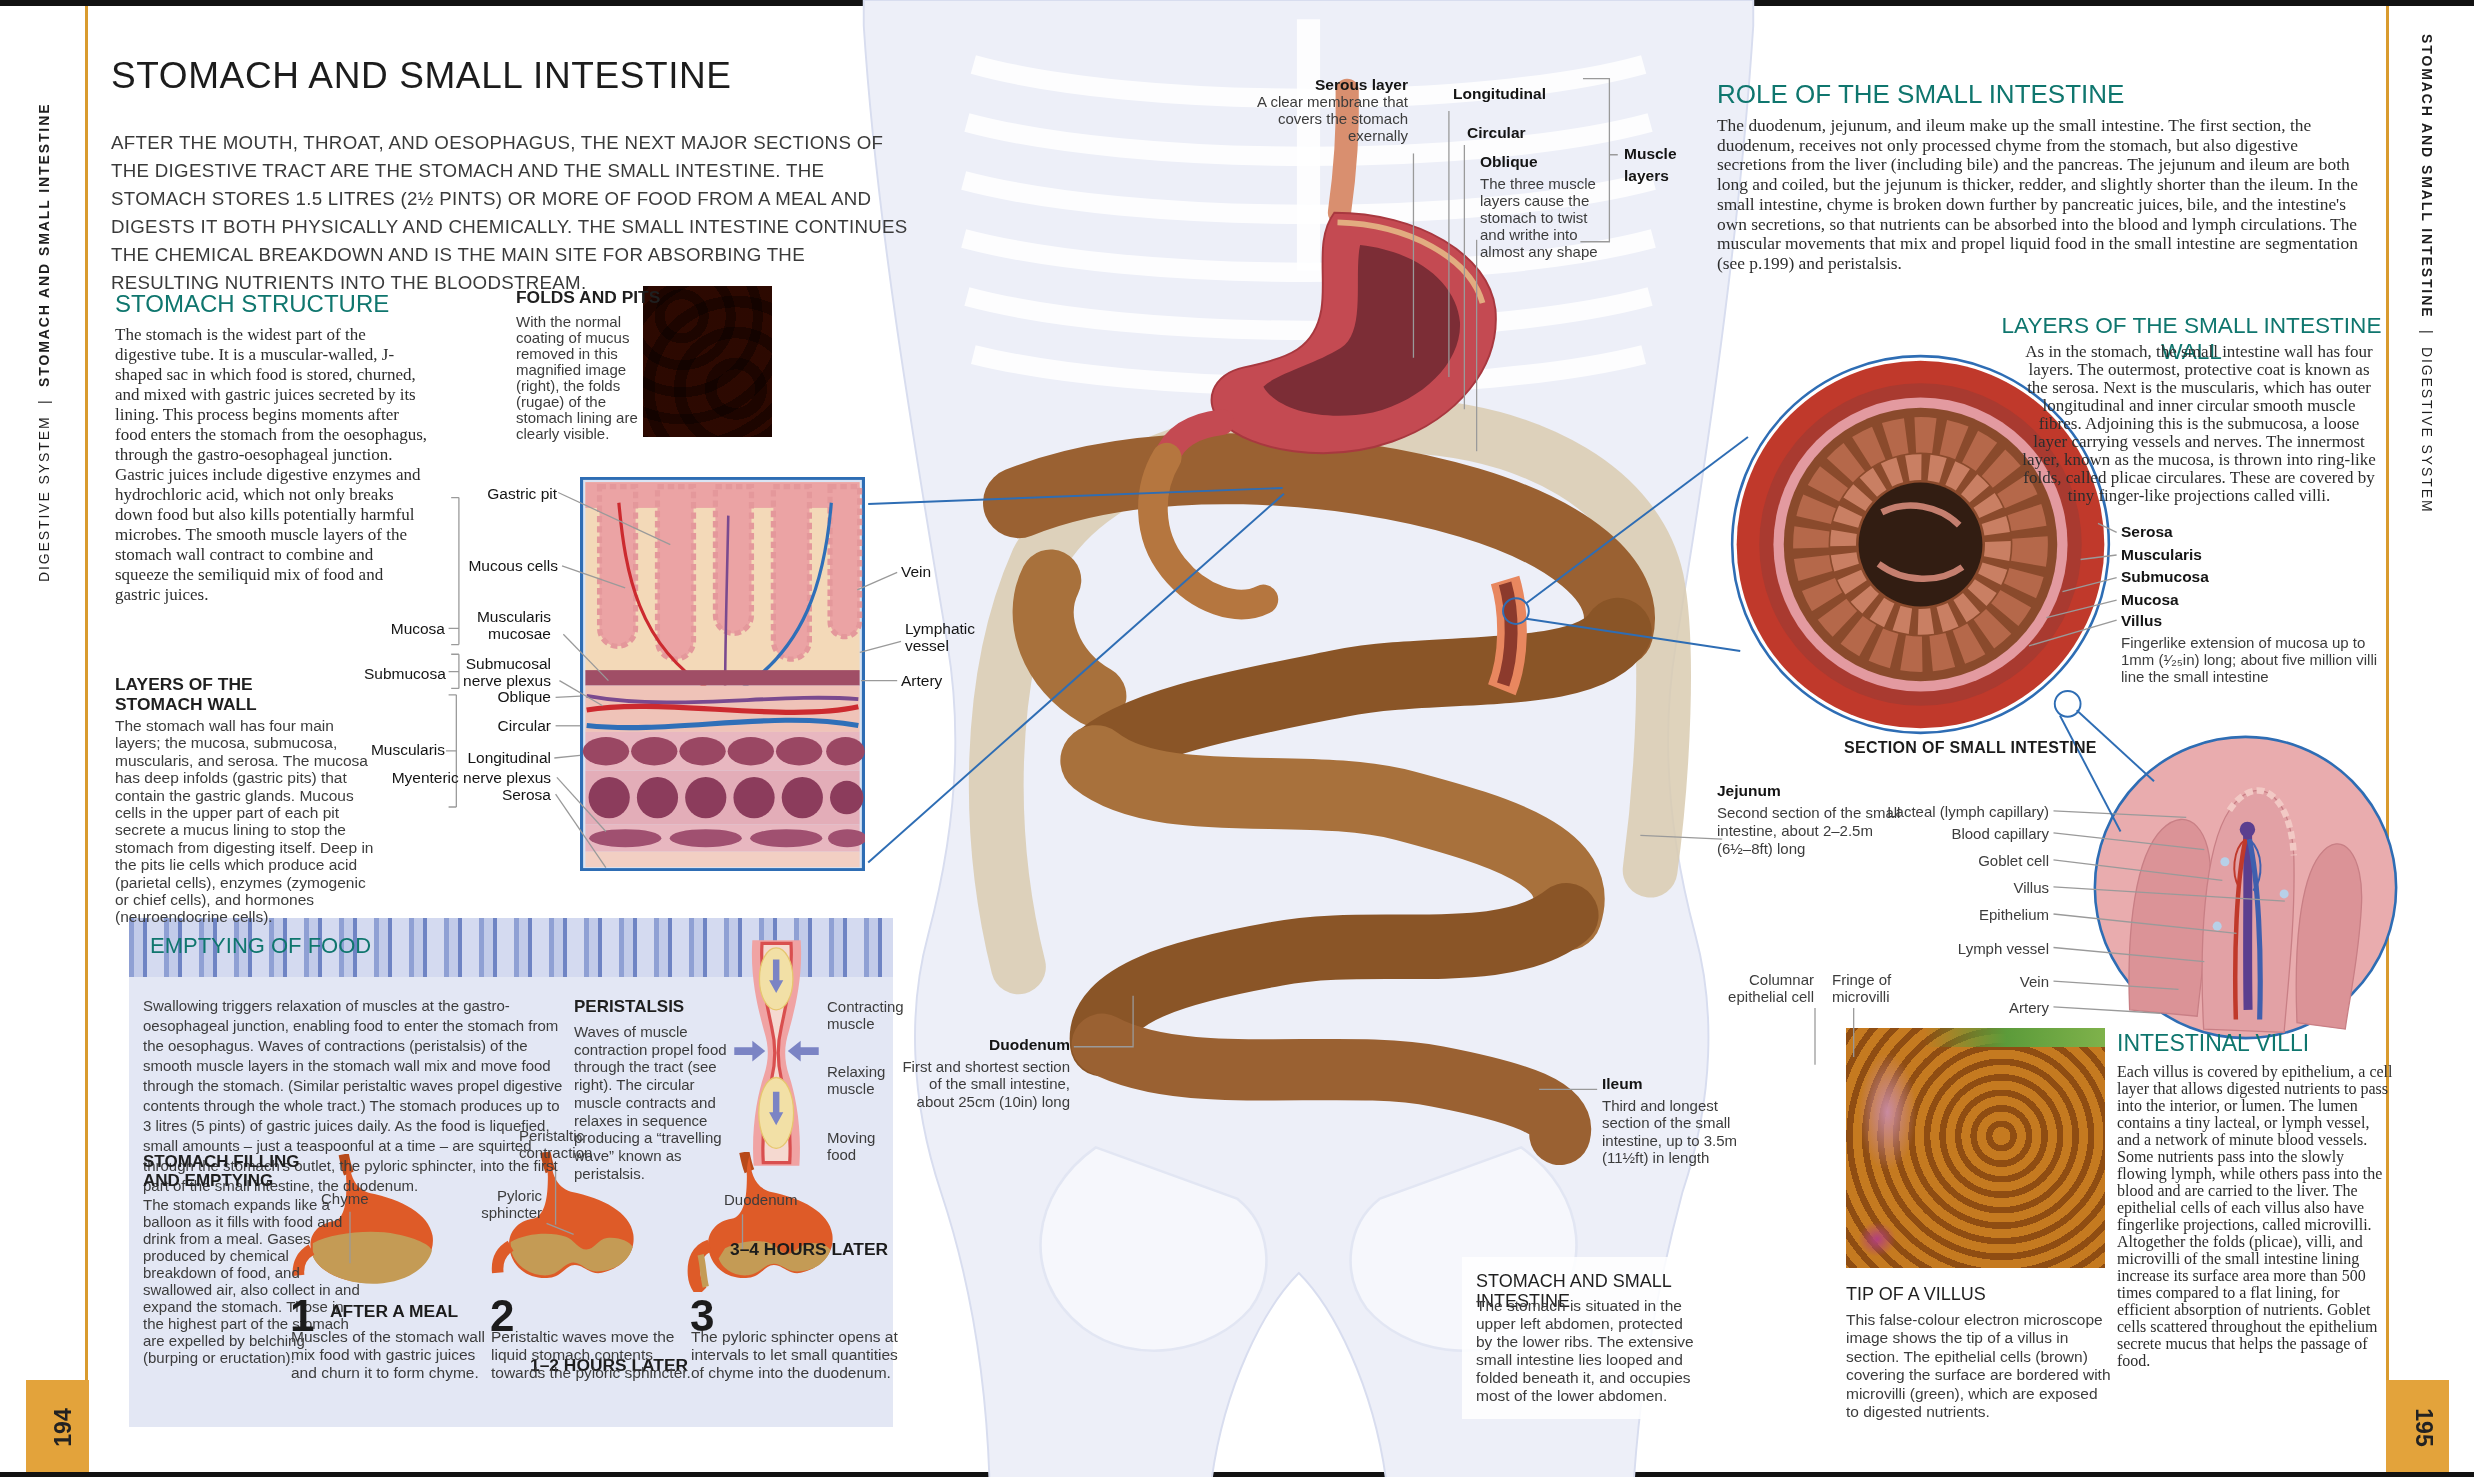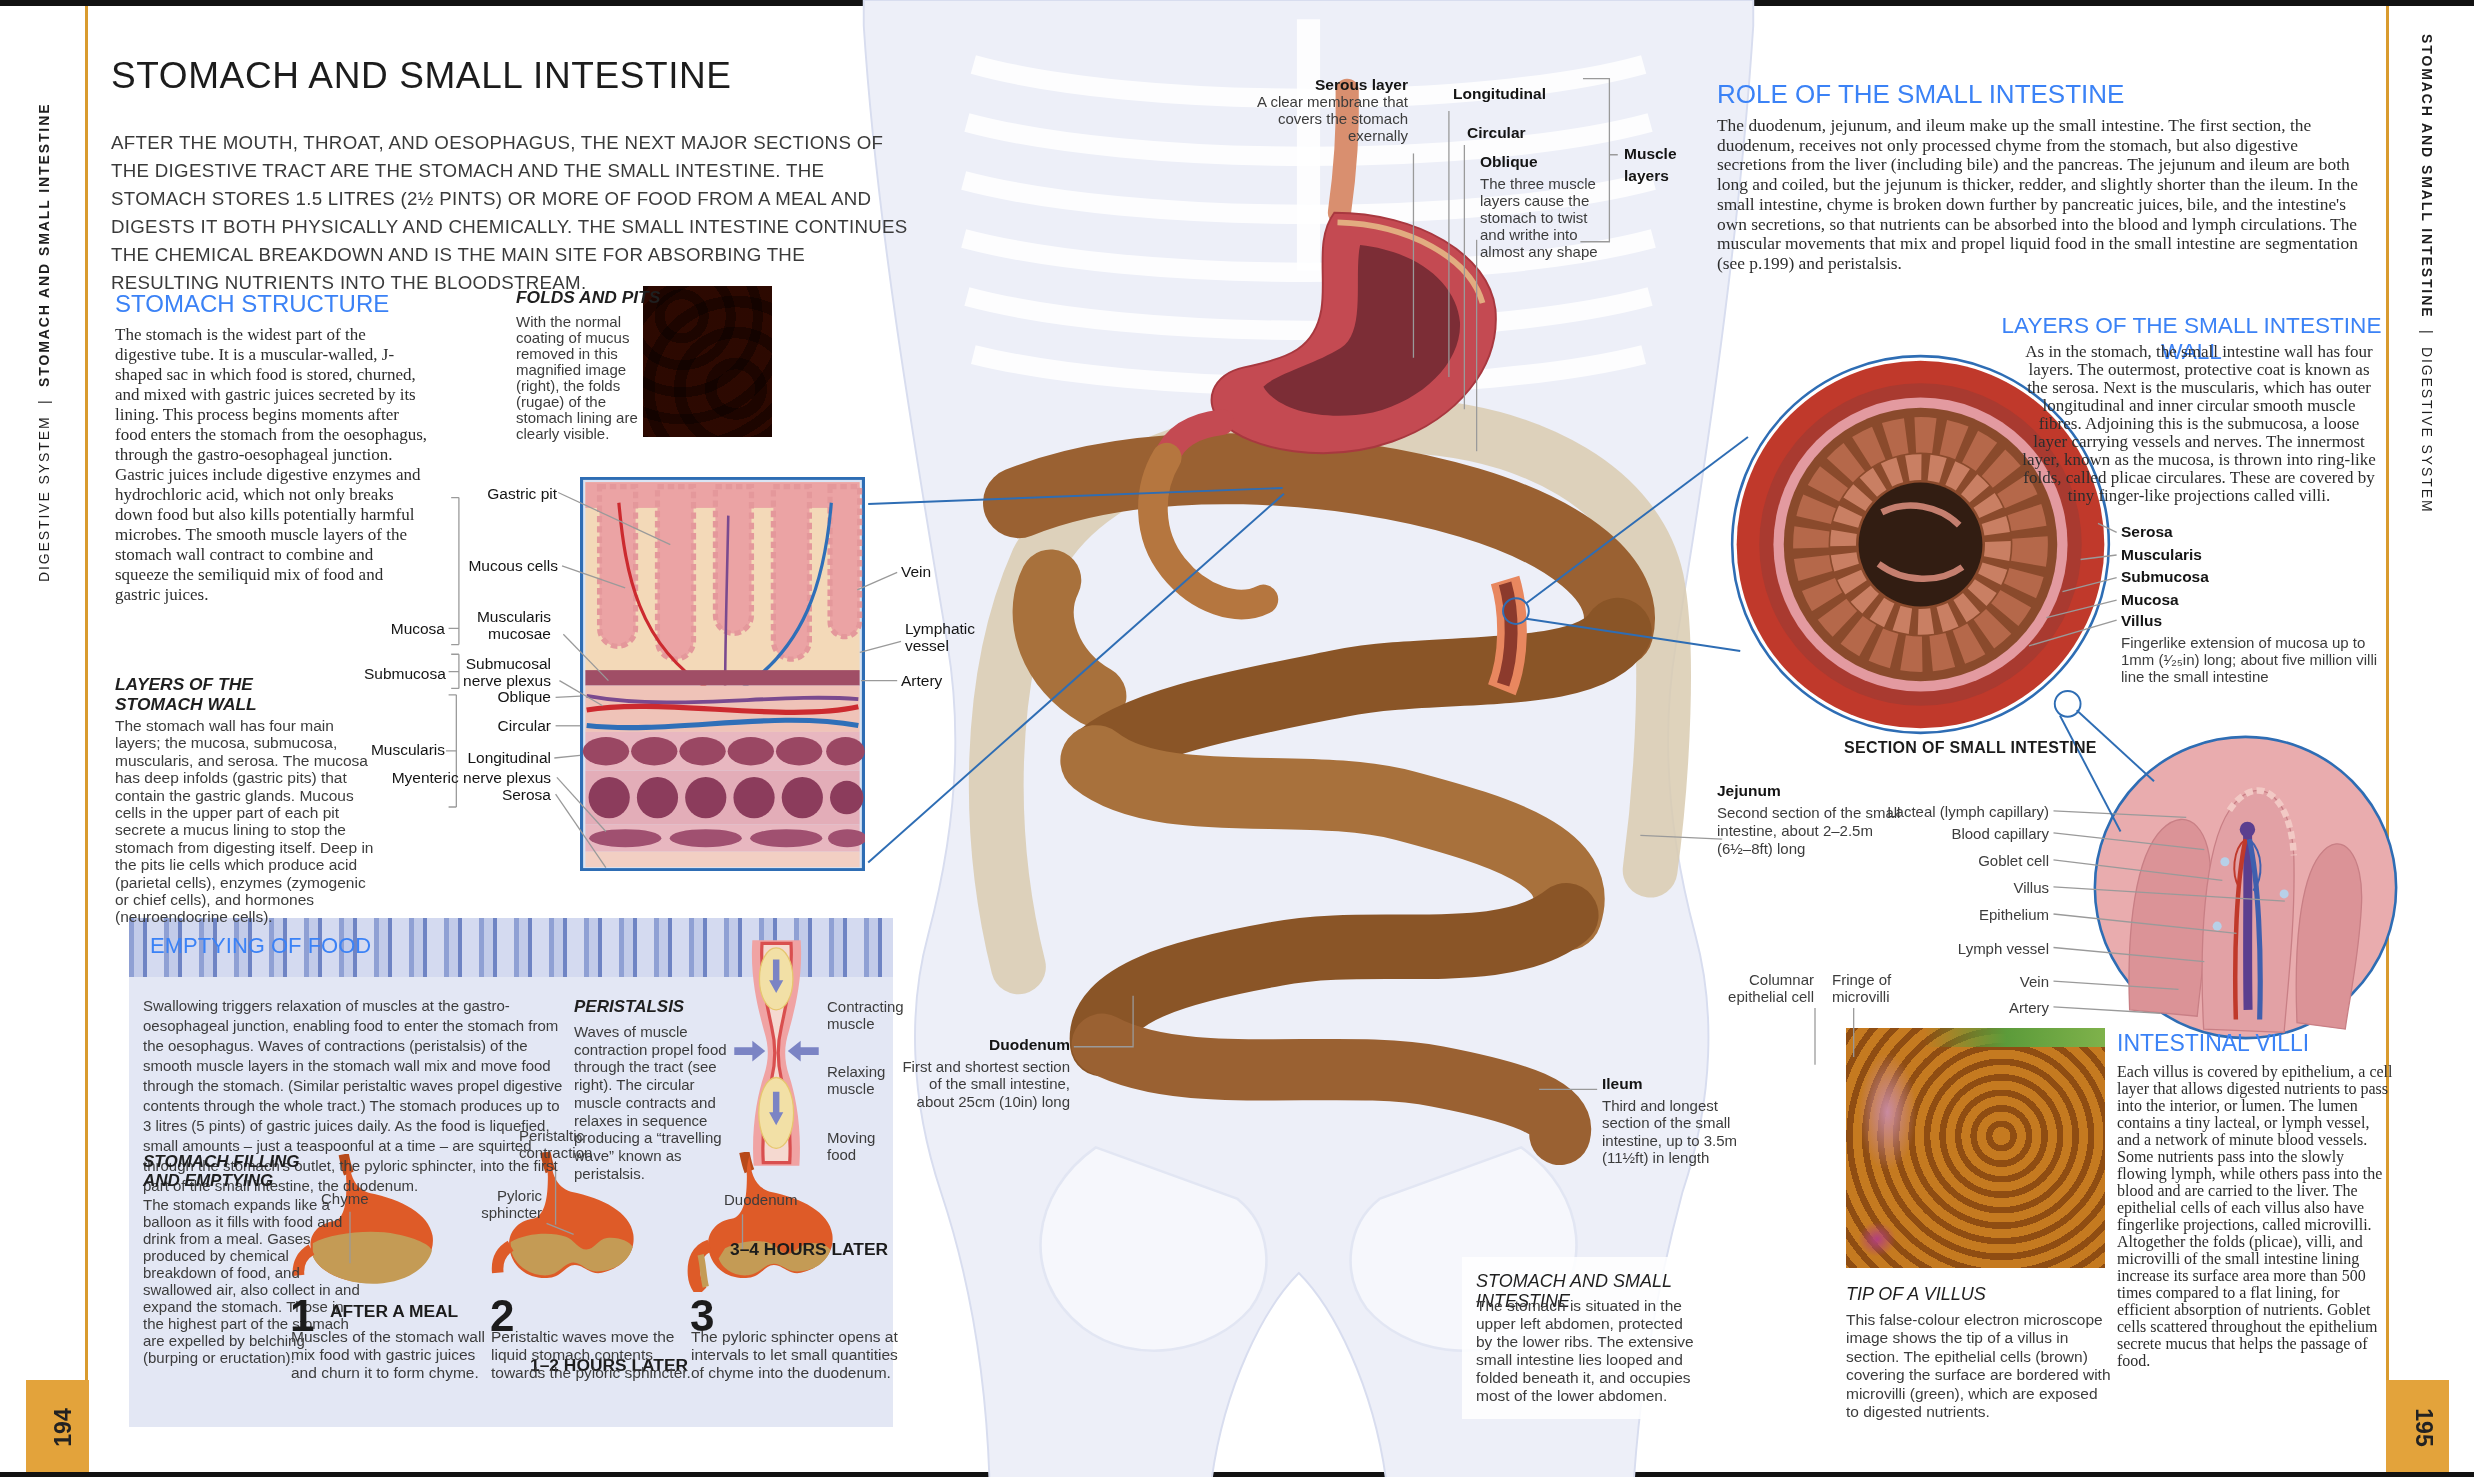--- a/index.html
+++ b/index.html
@@ -5,22 +5,22 @@
   html,body{margin:0;padding:0;background:#ffffff;}
   #spread{position:relative;width:2475px;height:1478px;background:#ffffff;overflow:hidden;
           font-family:"Liberation Sans",sans-serif;color:#222;}
   .abs{position:absolute;}
   .serif{font-family:"Liberation Serif",serif;}
   .pre{white-space:pre-line;}
   .ra{text-align:right;}
   .ctr{text-align:center;}
   .h1{font-size:37px;letter-spacing:0.6px;color:#1c1c1c;}
   .intro{font-size:18.7px;line-height:28px;letter-spacing:0.3px;color:#3a3a3a;}
-  .h2{font-size:24px;color:#3b82f6;}
-  .h3{font-size:17.4px;font-weight:bold;color:#1f1f1f;line-height:20px;font-style:italic;}
+  .h2{font-size:24px;color:#0f766e;}
+  .h3{font-size:17.4px;font-weight:bold;color:#1f1f1f;line-height:20px;}
   .body-serif{font-size:17px;line-height:20px;color:#2d2d2d;}
   .body-sans{font-size:15px;line-height:17px;color:#3c3c3c;}
   .lbl{font-size:15.5px;font-weight:bold;color:#141414;line-height:17.4px;}
   .note{font-size:15px;line-height:17px;color:#3c3c3c;}
   .caption{font-size:16px;font-weight:bold;letter-spacing:0.3px;color:#1c1c1c;}
   .stepnum{font-size:44px;font-weight:bold;color:#1c1c1c;line-height:44px;}
   .steptitle{font-size:17.4px;font-weight:bold;color:#1c1c1c;}
   .side{font-size:14px;letter-spacing:1.9px;color:#1e1e1e;}
   .goldblock{background:#E3A33B;}
   .photo-folds{background-color:#7A4018;

